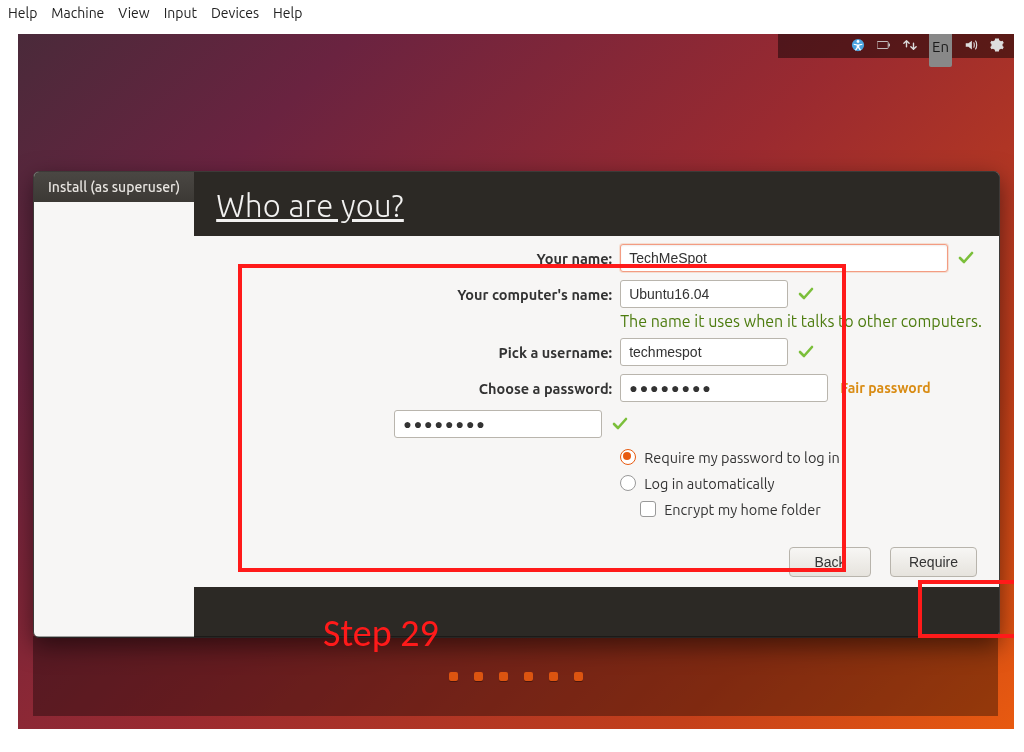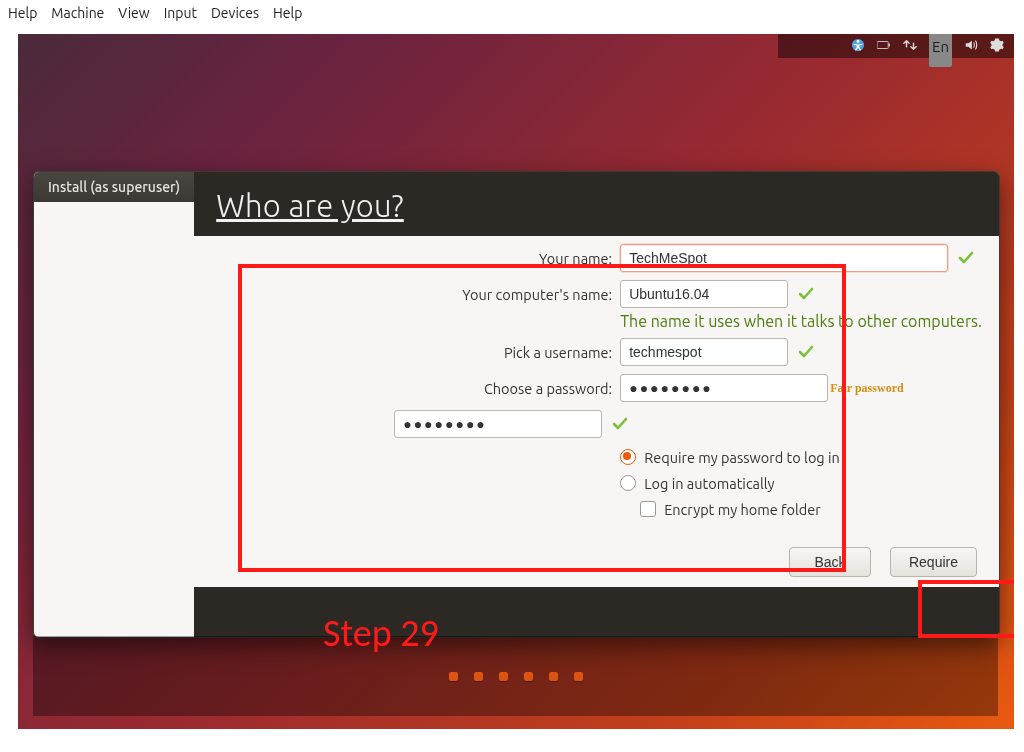--- a/index.html
+++ b/index.html
@@ -123,20 +123,21 @@
     align-items: center;
     height: 32px;
     margin-bottom: 4px;
   }
   .form-row .lbl {
     width: 218px;
     text-align: right;
     padding-right: 8px;
     font-size: 14.5px;
     color: #333;
+    font-weight: bold;
   }
   .form-row input[type="text"], .form-row input[type="password"] {
     height: 26px;
     border: 1px solid #b9b5ad;
     border-radius: 3px;
     padding: 0 8px;
     font-size: 14px;
     background: #fff;
     color: #333;
   }
@@ -145,25 +146,24 @@
   .username-input { width: 150px; }
   .password-input { width: 190px; font-size:16px; letter-spacing:2px;}
   .helper-text { font-size: 16px; color: #4d7c0f; margin-left: 226px; margin-top:-2px; margin-bottom:6px;}
   .check-icon {
     margin-left: 10px;
     display: inline-flex;
     align-items: center;
   }
   .check-icon svg { width: 16px; height: 16px; }
   .fair-password {
-    margin-left: 2px;
+    margin-left: 12px;
     color: #d98c14;
-    font-size: 12px;
+    font-size: 14px;
     font-weight: 600;
-    font-family: Liberation Serif, serif;
   }
   .radio-row, .check-row {
     display: flex;
     align-items: center;
     margin-left: 226px;
     height: 26px;
     font-size: 14.5px;
     color: #333;
     gap: 8px;
   }

